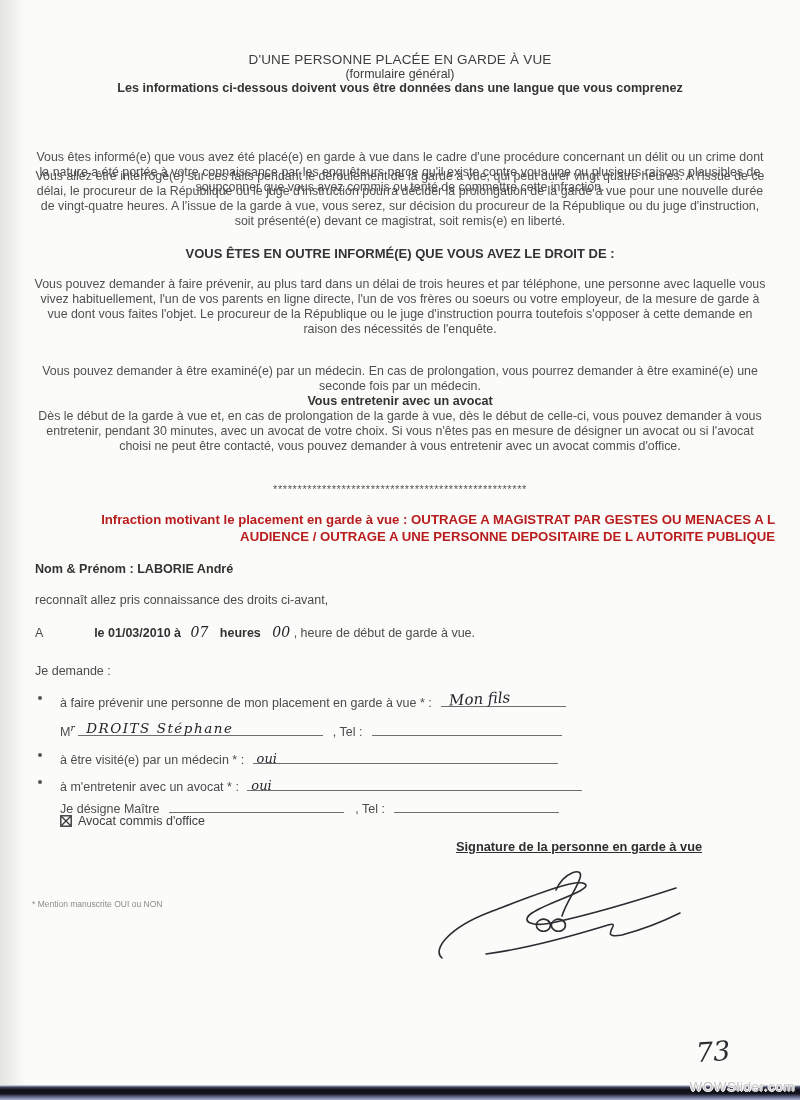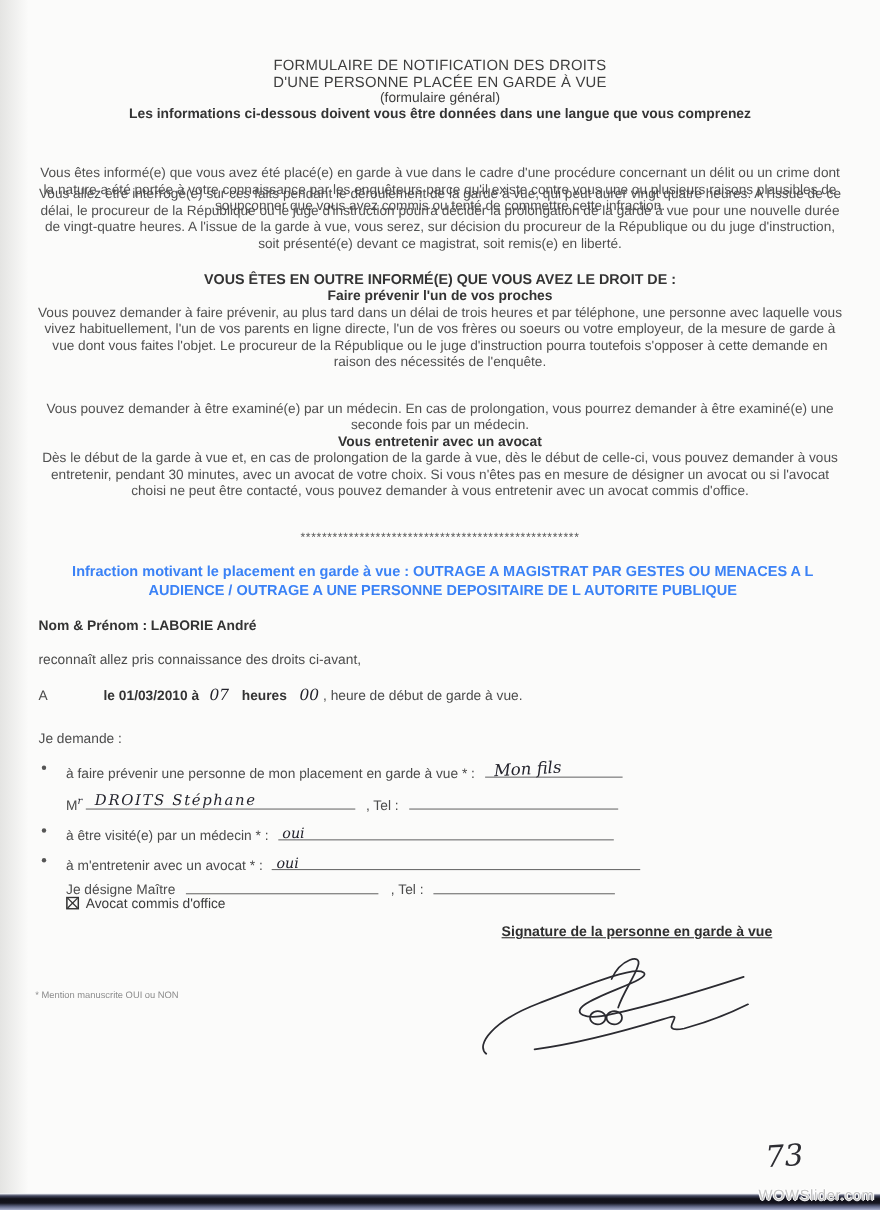--- a/index.html
+++ b/index.html
@@ -18,21 +18,21 @@
   .abs { position:absolute; }
   .b { font-weight:bold; }
   .cblock { position:absolute; left:32px; right:32px; text-align:center; }
   .hdr1 { font-size:13.5px; line-height:15px; color:#3e3e3e; letter-spacing:.2px; }
   .hdr3 { font-size:12.5px; line-height:14px; color:#3e3e3e; }
   .notice { font-size:12.6px; line-height:15px; font-weight:bold; color:#343434; }
   .cpar { font-size:12.4px; line-height:15px; color:#505050; }
   .chead { font-size:13px; font-weight:bold; color:#333333; }
   .csub { font-size:12.6px; font-weight:bold; color:#333333; }
   .sep { font-size:11px; letter-spacing:.6px; color:#555; }
-  .infraction { font-size:13.2px; font-weight:bold; line-height:17px; color:#3b82f6; text-align:center; }
+  .infraction { font-size:13.2px; font-weight:bold; line-height:17px; color:#b91c1c; text-align:right; }
   .row { position:absolute; left:35px; font-size:12.5px; color:#4c4c4c; white-space:nowrap; }
   .hand { font-family:"DejaVu Serif", serif; font-style:italic; color:#23232c; }
   .uline { display:inline-block; border-bottom:1px solid #6e6e6e; position:relative; height:14px; vertical-align:baseline; }
   .uline .hand { position:absolute; bottom:-3px; left:8px; white-space:nowrap; }
   .bullet { position:absolute; left:-22px; top:4px; width:4px; height:4px; background:#555; border-radius:50%; }
   .sigheading { font-size:12.8px; font-weight:bold; color:#2e2e2e; text-decoration:underline; }
   .footnote { font-size:8.5px; color:#8c8c8c; }
   .pageno { font-family:"DejaVu Serif", serif; font-style:italic; font-size:27px; color:#2d2d33; transform:rotate(-4deg); }
   .watermark {
     font-size:13.5px; color:#c2c2c2; letter-spacing:.5px; z-index:5;
@@ -46,31 +46,29 @@
   }
   .checkboxglyph { display:inline-block; width:12px; height:12px; vertical-align:-2px; margin-right:6px; }
   sup.hand { font-size:9px; }
 </style>
 </head>
 <body>
 
 <div class="page">
 
   <div class="cblock" style="top:52px;">
-    <div class="hdr1">FORMULAIRE DE NOTIFICATION DES DROITS</div>
     <div class="hdr1">D'UNE PERSONNE PLACÉE EN GARDE À VUE</div>
     <div class="hdr3">(formulaire général)</div>
     <div class="notice">Les informations ci-dessous doivent vous être données dans une langue que vous comprenez</div>
   </div>
 
   <div class="cblock cpar" style="top:110px;margin-top:40px;">Vous êtes informé(e) que vous avez été placé(e) en garde à vue dans le cadre d'une procédure concernant un délit ou un crime dont la nature a été portée à votre connaissance par les enquêteurs parce qu'il existe contre vous une ou plusieurs raisons plausibles de soupçonner que vous avez commis ou tenté de commettre cette infraction.</div>
   <div class="cblock cpar" style="top:169px;">Vous allez être interrogé(e) sur ces faits pendant le déroulement de la garde à vue, qui peut durer vingt quatre heures. A l'issue de ce délai, le procureur de la République ou le juge d'instruction pourra décider la prolongation de la garde à vue pour une nouvelle durée de vingt-quatre heures. A l'issue de la garde à vue, vous serez, sur décision du procureur de la République ou du juge d'instruction, soit présenté(e) devant ce magistrat, soit remis(e) en liberté.</div>
 
   <div class="cblock chead" style="top:246px;">VOUS ÊTES EN OUTRE INFORMÉ(E) QUE VOUS AVEZ LE DROIT DE :</div>
-  <div class="cblock csub" style="top:262px;">Faire prévenir l'un de vos proches</div>
   <div class="cblock cpar" style="top:277px;">Vous pouvez demander à faire prévenir, au plus tard dans un délai de trois heures et par téléphone, une personne avec laquelle vous vivez habituellement, l'un de vos parents en ligne directe, l'un de vos frères ou soeurs ou votre employeur, de la mesure de garde à vue dont vous faites l'objet. Le procureur de la République ou le juge d'instruction pourra toutefois s'opposer à cette demande en raison des nécessités de l'enquête.</div>
   <div class="cblock cpar" style="top:364px;">Vous pouvez demander à être examiné(e) par un médecin. En cas de prolongation, vous pourrez demander à être examiné(e) une seconde fois par un médecin.</div>
   <div class="cblock csub" style="top:394px;">Vous entretenir avec un avocat</div>
   <div class="cblock cpar" style="top:409px;">Dès le début de la garde à vue et, en cas de prolongation de la garde à vue, dès le début de celle-ci, vous pouvez demander à vous entretenir, pendant 30 minutes, avec un avocat de votre choix. Si vous n'êtes pas en mesure de désigner un avocat ou si l'avocat choisi ne peut être contacté, vous pouvez demander à vous entretenir avec un avocat commis d'office.</div>
 
   <div class="cblock sep" style="top:483px;">****************************************************</div>
 
   <div class="abs infraction" style="top:511px; left:30px; width:745px;">Infraction motivant le placement en garde à vue : OUTRAGE A MAGISTRAT PAR GESTES OU MENACES A L AUDIENCE / OUTRAGE A UNE PERSONNE DEPOSITAIRE DE L AUTORITE PUBLIQUE</div>
 
   <div class="row b" style="top:562px; font-size:12.6px; color:#333;">Nom &amp; Prénom : LABORIE André</div>

